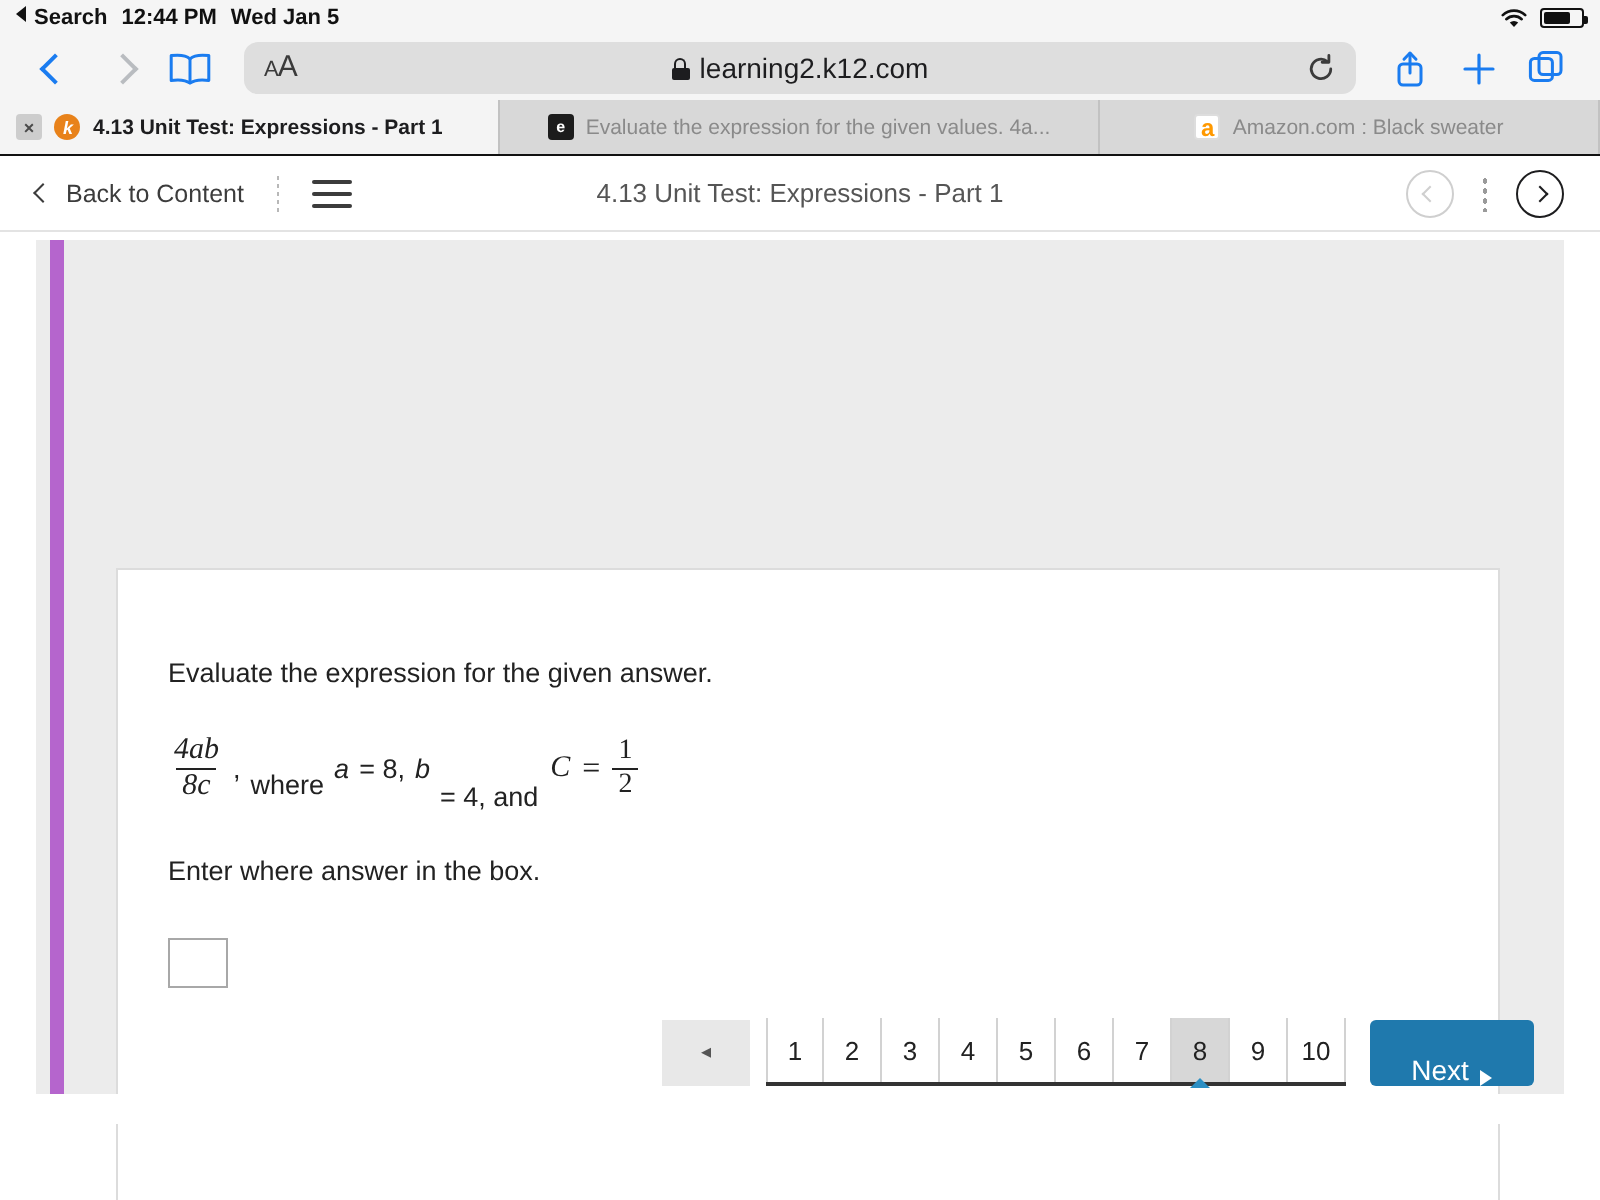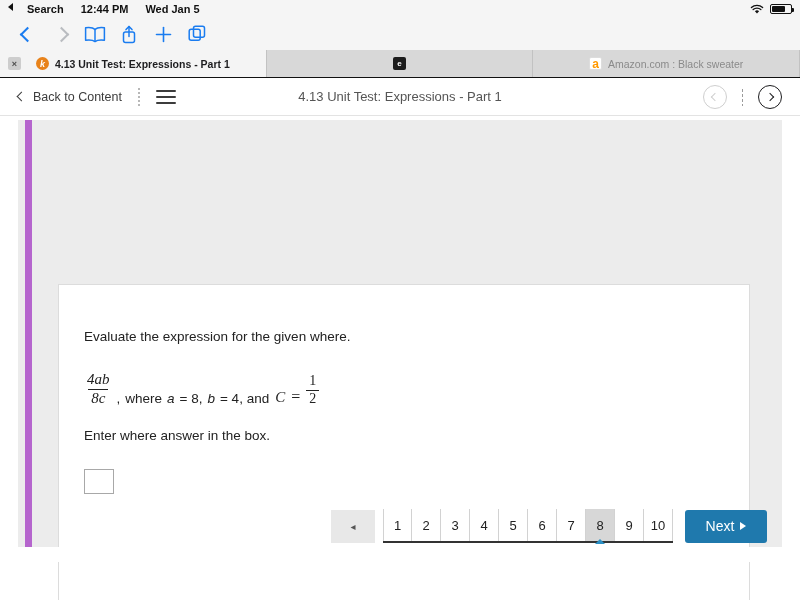--- a/index.html
+++ b/index.html
@@ -11,21 +11,21 @@
   }
 
   
   .statusbar {
     height: 18px; width: 100%;
     background: #f5f5f5;
     display: flex; align-items: center;
     padding: 0 8px;
     font-size: 11px; font-weight: bold; color: #111;
   }
-  .sb-left { display: flex; align-items: flex-start; gap: 17px; }
+  .sb-left { display: flex; align-items: flex-start; gap: 7px; }
   .sb-back-tri {
     width: 0; height: 0;
     border-top: 4px solid transparent;
     border-bottom: 4px solid transparent;
     border-right: 5px solid #111;
     margin-right: -3px;
   }
   .sb-right { margin-left: auto; display: flex; align-items: center; gap: 6px; }
   .wifi { width: 14px; height: 11px; }
   .battery {
@@ -169,21 +169,21 @@
   }
   .card {
     position: absolute; left: 58px; top: 168px;
     width: 692px; height: 397px;
     background: #ffffff;
     border: 1px solid #dcdcdc;
   }
   .qwrap { padding: 42px 0 0 25px; }
   .qtext { font-size: 13.5px; color: #222; line-height: 1.5; }
   .exprline {
-    display: flex; align-items: flex-end;
+    display: flex; align-items: center;
     margin-top: 16px;
     font-size: 13.5px; color: #222;
   }
   .frac {
     display: inline-flex; flex-direction: column; align-items: center;
     font-family: "Liberation Serif", serif; font-style: italic;
     font-size: 15px; line-height: 1.05;
     vertical-align: middle;
   }
   .frac .num { padding: 0 3px 1px 3px; }
@@ -232,21 +232,21 @@
     width: 0; height: 0;
     border-left: 5px solid transparent;
     border-right: 5px solid transparent;
     border-bottom: 5px solid #2b8fc4;
   }
   .next-btn {
     margin-left: 12px;
     width: 82px; height: 33px;
     background: #1f79ad;
     border-radius: 3px;
-    display: flex; align-items: center; justify-content: center; gap: 6px;
+    display: flex; align-items: flex-end; justify-content: center; gap: 6px;
     color: #fff; font-size: 14px;
   }
   .next-btn .tri {
     width: 0; height: 0;
     border-top: 4px solid transparent;
     border-bottom: 4px solid transparent;
     border-left: 6px solid #fff;
   }
   .bottom-white { position: absolute; left: 0; bottom: 0; width: 100%; height: 15px; background: #fff; }
 </style>
@@ -279,20 +279,36 @@
   <div class="tb-btn disabled">
     <span class="chev right"></span>
   </div>
   <div class="tb-btn">
     <svg width="22" height="17" viewBox="0 0 22 17">
       <path d="M11 3.4 C9 1.6 5.6 1.3 1.6 1.8 L1.6 14.2 C5.6 13.7 9 14 11 15.6 C13 14 16.4 13.7 20.4 14.2 L20.4 1.8 C16.4 1.3 13 1.6 11 3.4 Z" fill="none" stroke="#1a7cf0" stroke-width="1.5" stroke-linejoin="round"></path>
       <line x1="11" y1="3.4" x2="11" y2="15.6" stroke="#1a7cf0" stroke-width="1.5"></line>
     </svg>
   </div>
 
+  <div class="urlbar">
+    <span class="aa">
+      <span class="small">A</span><span class="big">A</span>
+    </span>
+    <span class="url-center">
+      <span class="lock">
+        <span class="shackle"></span>
+          <span class="body"></span>
+      </span>
+      <span>learning2.k12.com</span>
+    </span>
+    <svg class="reload" viewBox="0 0 16 16">
+      <path d="M13.2 8 A5.2 5.2 0 1 1 11.4 4.0" fill="none" stroke="#3b3b3b" stroke-width="1.5" stroke-linecap="round"></path>
+      <path d="M12.2 0.8 L12.2 4.4 L8.6 4.4" fill="none" stroke="#3b3b3b" stroke-width="1.5" stroke-linecap="round" stroke-linejoin="round"></path>
+    </svg>
+  </div>
 
   <div class="tb-btn">
     <svg width="16" height="19" viewBox="0 0 16 19">
       <rect x="2.5" y="7" width="11" height="10.5" rx="2" fill="none" stroke="#1a7cf0" stroke-width="1.5"></rect>
       <line x1="8" y1="1.6" x2="8" y2="11.5" stroke="#1a7cf0" stroke-width="1.5" stroke-linecap="round"></line>
       <path d="M5 4.6 L8 1.5 L11 4.6" fill="none" stroke="#1a7cf0" stroke-width="1.5" stroke-linecap="round" stroke-linejoin="round"></path>
     </svg>
   </div>
   <div class="tb-btn">
     <svg width="17" height="17" viewBox="0 0 17 17">
@@ -309,20 +325,21 @@
 </div>
 
 <div class="tabstrip">
   <div class="tab active">
     <span class="tab-close">×</span>
     <span class="favicon fav-k12">k</span>
     <span class="tab-label">4.13 Unit Test: Expressions - Part 1</span>
   </div>
   <div class="tab">
     <span class="favicon fav-dark">e</span>
+    <span class="tab-label">Evaluate the expression for the given values. 4a...</span>
   </div>
   <div class="tab">
     <span class="favicon fav-amz">a</span>
     <span class="tab-label">Amazon.com : Black sweater</span>
   </div>
 </div>
 
 <div class="appheader">
   <div class="back-content">
     <span class="back-chev"></span>
@@ -348,21 +365,21 @@
   </div>
 </div>
 
 <div class="pagearea">
   <div class="graybg"></div>
   <div class="accentbar"></div>
 
   <div class="card">
     <div class="qwrap">
 
-      <div class="qtext">Evaluate the expression for the given where.</div>
+      <div class="qtext">Evaluate the expression for the given answer.</div>
 
       <div class="exprline">
         <span class="frac">
           <span class="num">4ab</span>
           <span class="den">8c</span>
         </span>
         <span style="margin-left:4px;">,</span>
         <span style="margin-left:5px;margin-top:16px;">where</span>
         <span class="var-sans" style="margin-left:5px;">a</span>
         <span style="margin-left:5px;">= 8,</span>

